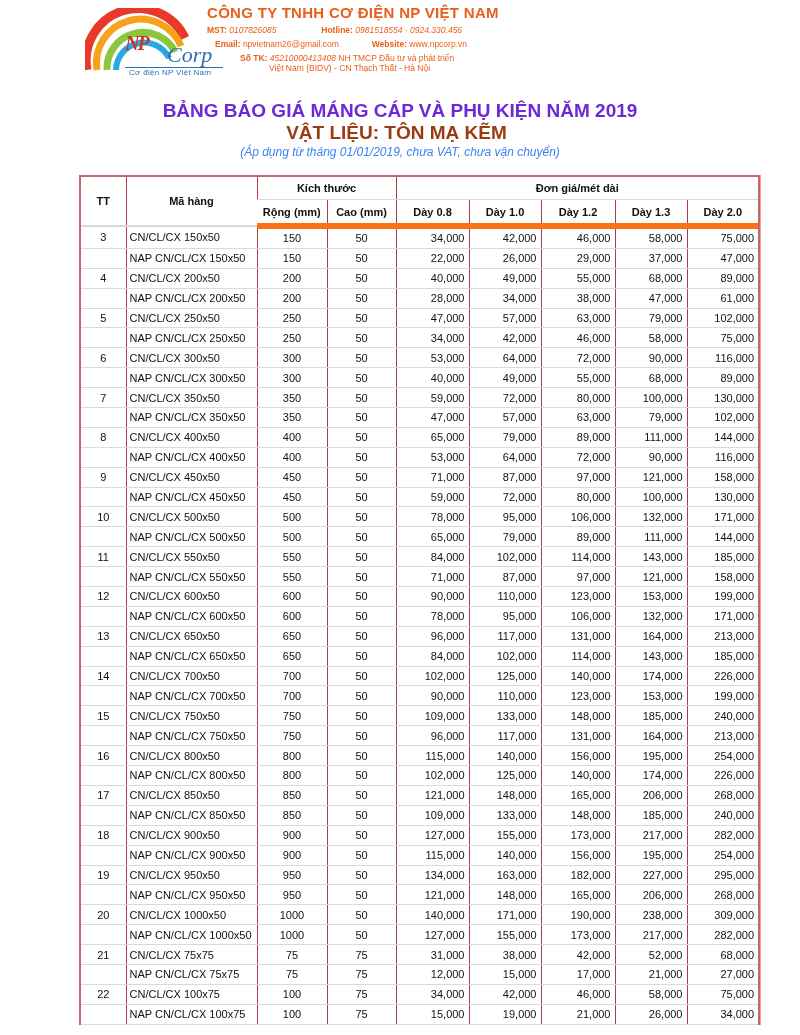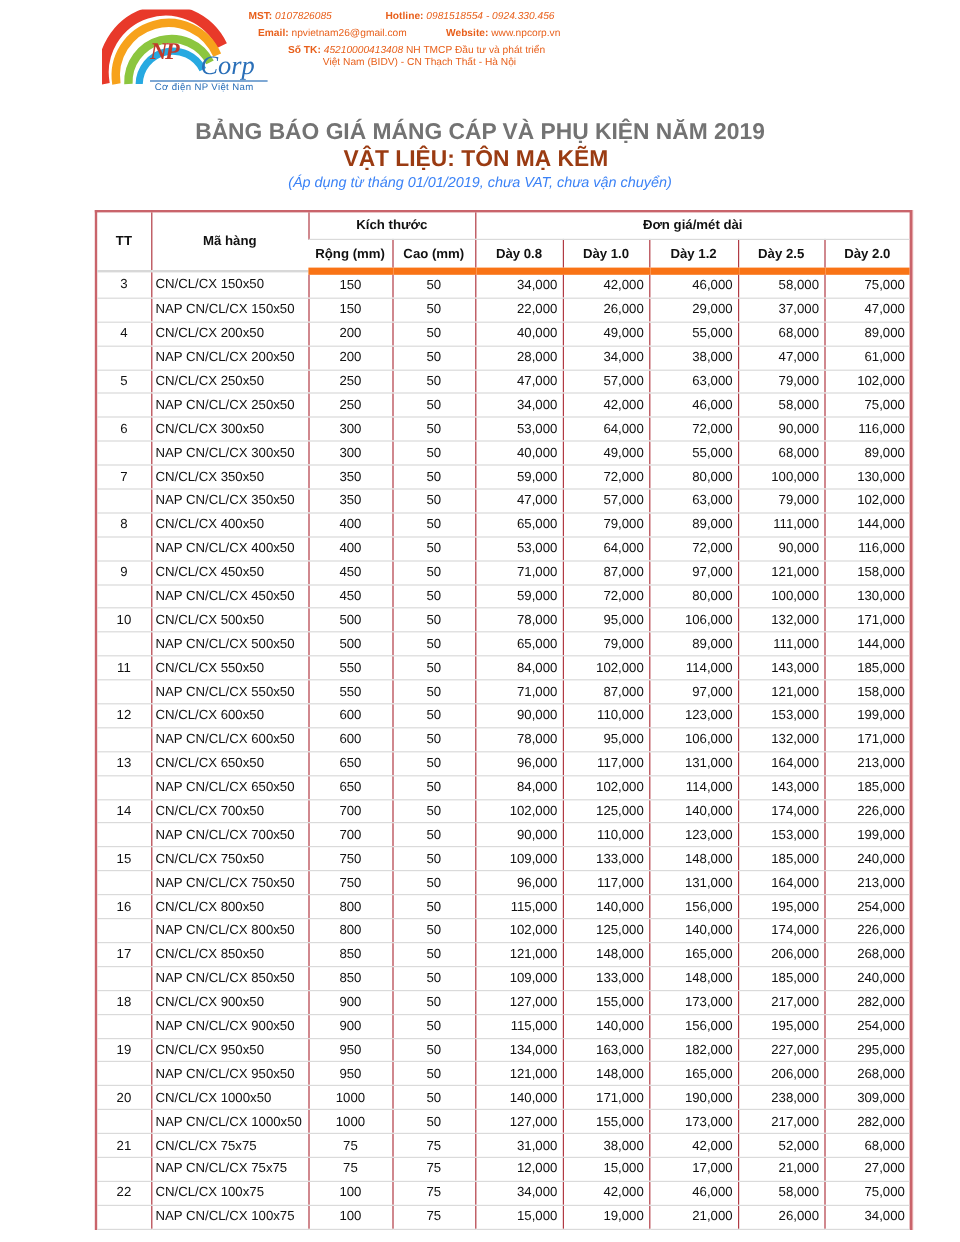--- a/index.html
+++ b/index.html
@@ -22,21 +22,21 @@
   .company .gap { display: inline-block; width: 40px; }
   .company .l3 { margin-left: 35px; line-height: 10px; }
 
   .cert { position: absolute; left: 530px; top: 12px; width: 130px; height: 65px; }
   .cert .jas { position: absolute; left: 70px; top: 0; font-size: 9px; font-weight: bold; color: #1f63b3; }
   .cert .quacert { position: absolute; left: 14px; top: 21px; font-size: 10px; font-weight: bold; color: #1f63b3; font-family: "Liberation Sans Narrow", "Liberation Sans", sans-serif; letter-spacing: -0.3px; }
   .cert .iso { position: absolute; left: 3px; top: 52px; width: 122px; border-top: 2px solid #1f63b3; font-family: "Liberation Serif", serif; font-size: 11px; font-weight: bold; color: #1f63b3; text-align: center; letter-spacing: 1px; padding-top: 1px; }
   .cert svg { position: absolute; left: 0; top: 0; }
 
   
-  .title { position: absolute; top: 100px; left: 0; width: 800px; text-align: center; color: #737373; font-weight: bold; font-size: 19px; line-height: 22px; }
+  .title { position: absolute; top: 100px; left: 0; width: 800px; text-align: center; color: #6d28d9; font-weight: bold; font-size: 19px; line-height: 22px; }
   .title2 { position: absolute; top: 122px; left: 0; width: 793px; text-align: center; color: #9a3b12; font-weight: bold; font-size: 19px; line-height: 22px; }
   .subtitle { position: absolute; top: 145px; left: 0; width: 800px; text-align: center; color: #3b82f6; font-style: italic; font-size: 12px; }
 
   
   .tbl-wrap { position: absolute; left: 79px; top: 175px; width: 677px; border: 2px solid #c9646b; border-bottom: none; box-shadow: 1px 0 0 #e3a3a6; }
   table { border-collapse: collapse; width: 100%; table-layout: fixed; font-size: 11px; color: #111; }
   th { font-weight: bold; font-size: 11px; height: 23px; border-bottom: 6px solid #f97316; }
   th, td { border-left: 1px solid #b13b44; padding: 0; }
   th:first-child, td:first-child { border-left: none; }
   td { height: 18.9px; border-bottom: 1px solid #dadada; }
@@ -60,20 +60,21 @@
       <path d="M22 62 A36 36 0 0 1 90 44" fill="none" stroke="#8cc63f" stroke-width="7"></path>
       <path d="M31 62 A28 28 0 0 1 84 50" fill="none" stroke="#27a9e1" stroke-width="6"></path>
     </svg>
     <span class="logo-np">NP</span>
     <span class="logo-corp">Corp</span>
     <div class="logo-line"></div>
     <span class="logo-tag">Cơ điện NP Việt Nam</span>
   </div>
 
   <div class="company">
+    <div class="name">CÔNG TY TNHH CƠ ĐIỆN NP VIỆT NAM</div>
     <div class="line" style="margin-left:2px">
       <b>MST:</b>
       <i>0107826085</i>
       <span class="gap"></span>
       <b>Hotline:</b>
       <i>0981518554 - 0924.330.456</i>
     </div>
     <div class="line" style="margin-left:10px">
       <b>Email:</b>
       <span>npvietnam26@gmail.com</span>
@@ -114,21 +115,21 @@
         <th rowspan="2" class="merged">Mã hàng</th>
         <th colspan="2" class="group">Kích thước</th>
         <th colspan="5" class="group">Đơn giá/mét dài</th>
       </tr>
       <tr class="head2">
         <th>Rộng (mm)</th>
         <th>Cao (mm)</th>
         <th>Dày 0.8</th>
         <th>Dày 1.0</th>
         <th>Dày 1.2</th>
-        <th>Dày 2.5</th>
+        <th>Dày 1.3</th>
         <th>Dày 2.0</th>
       </tr>
     </thead>
     <tbody id="tbody">
         <tr>
           <td class="c-tt">3</td>
           <td class="c-code">CN/CL/CX 150x50</td>
           <td class="c-dim">150</td>
           <td class="c-dim">50</td>
           <td class="c-price">34,000</td>

